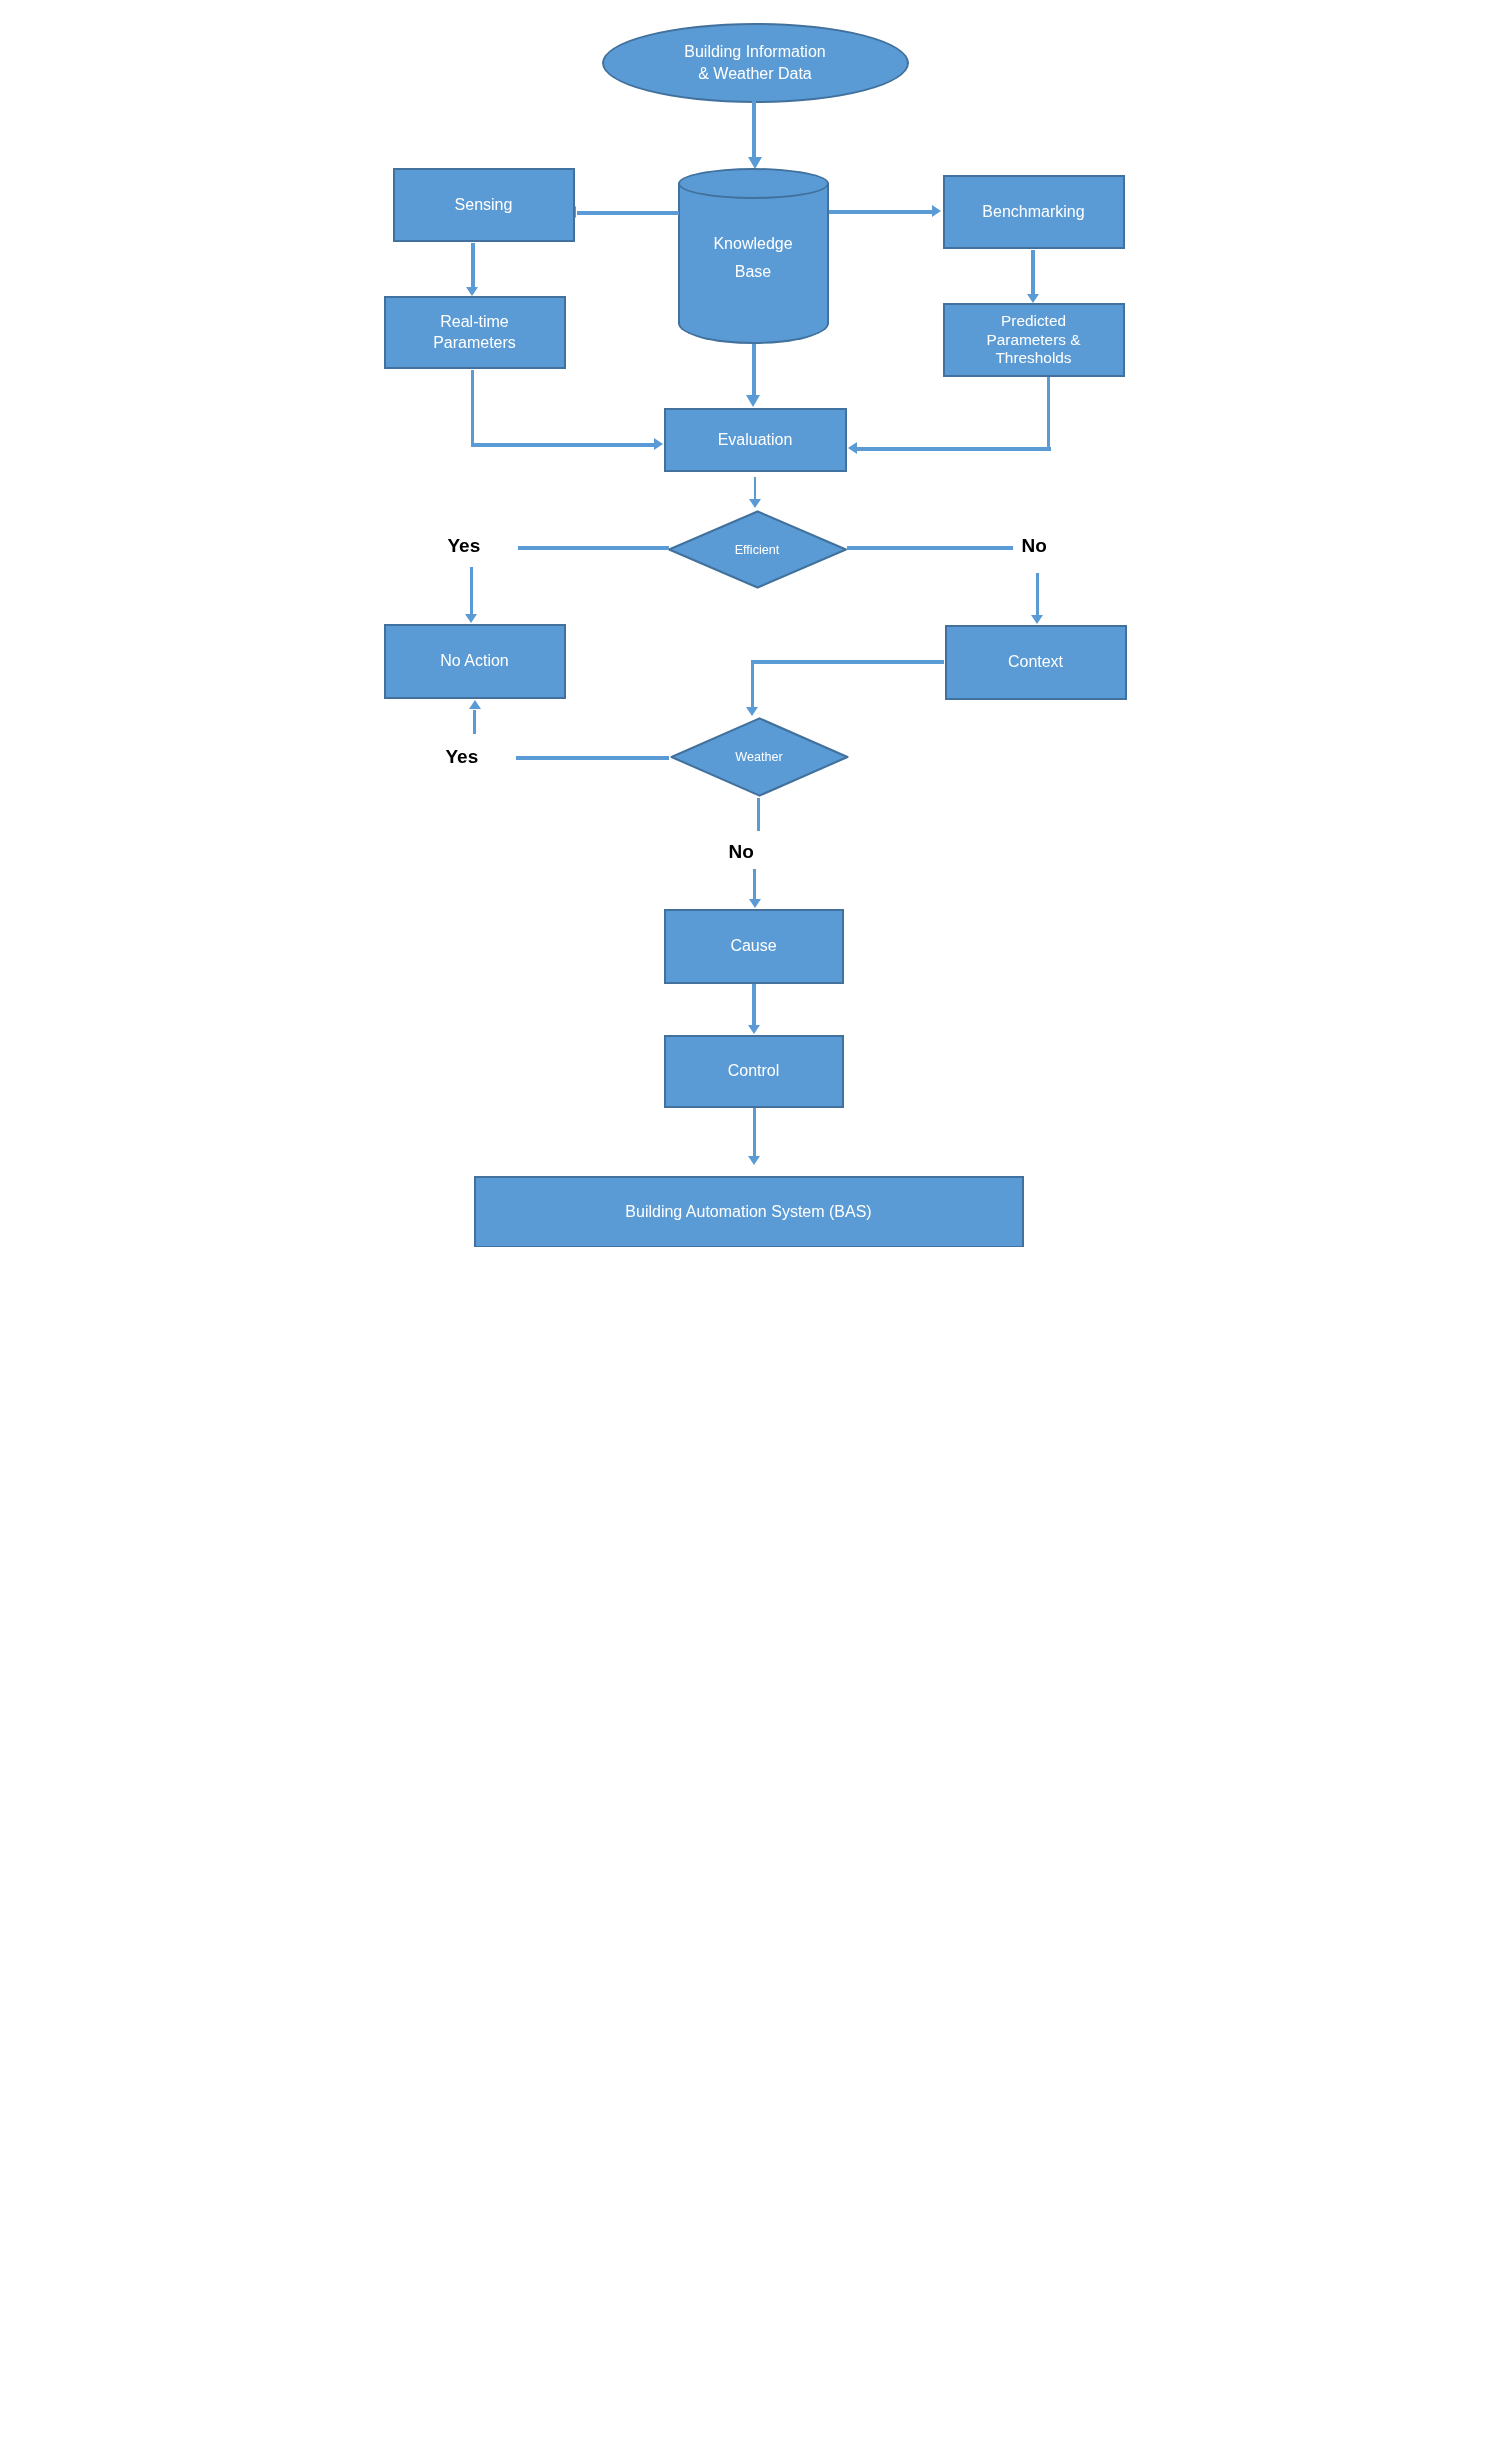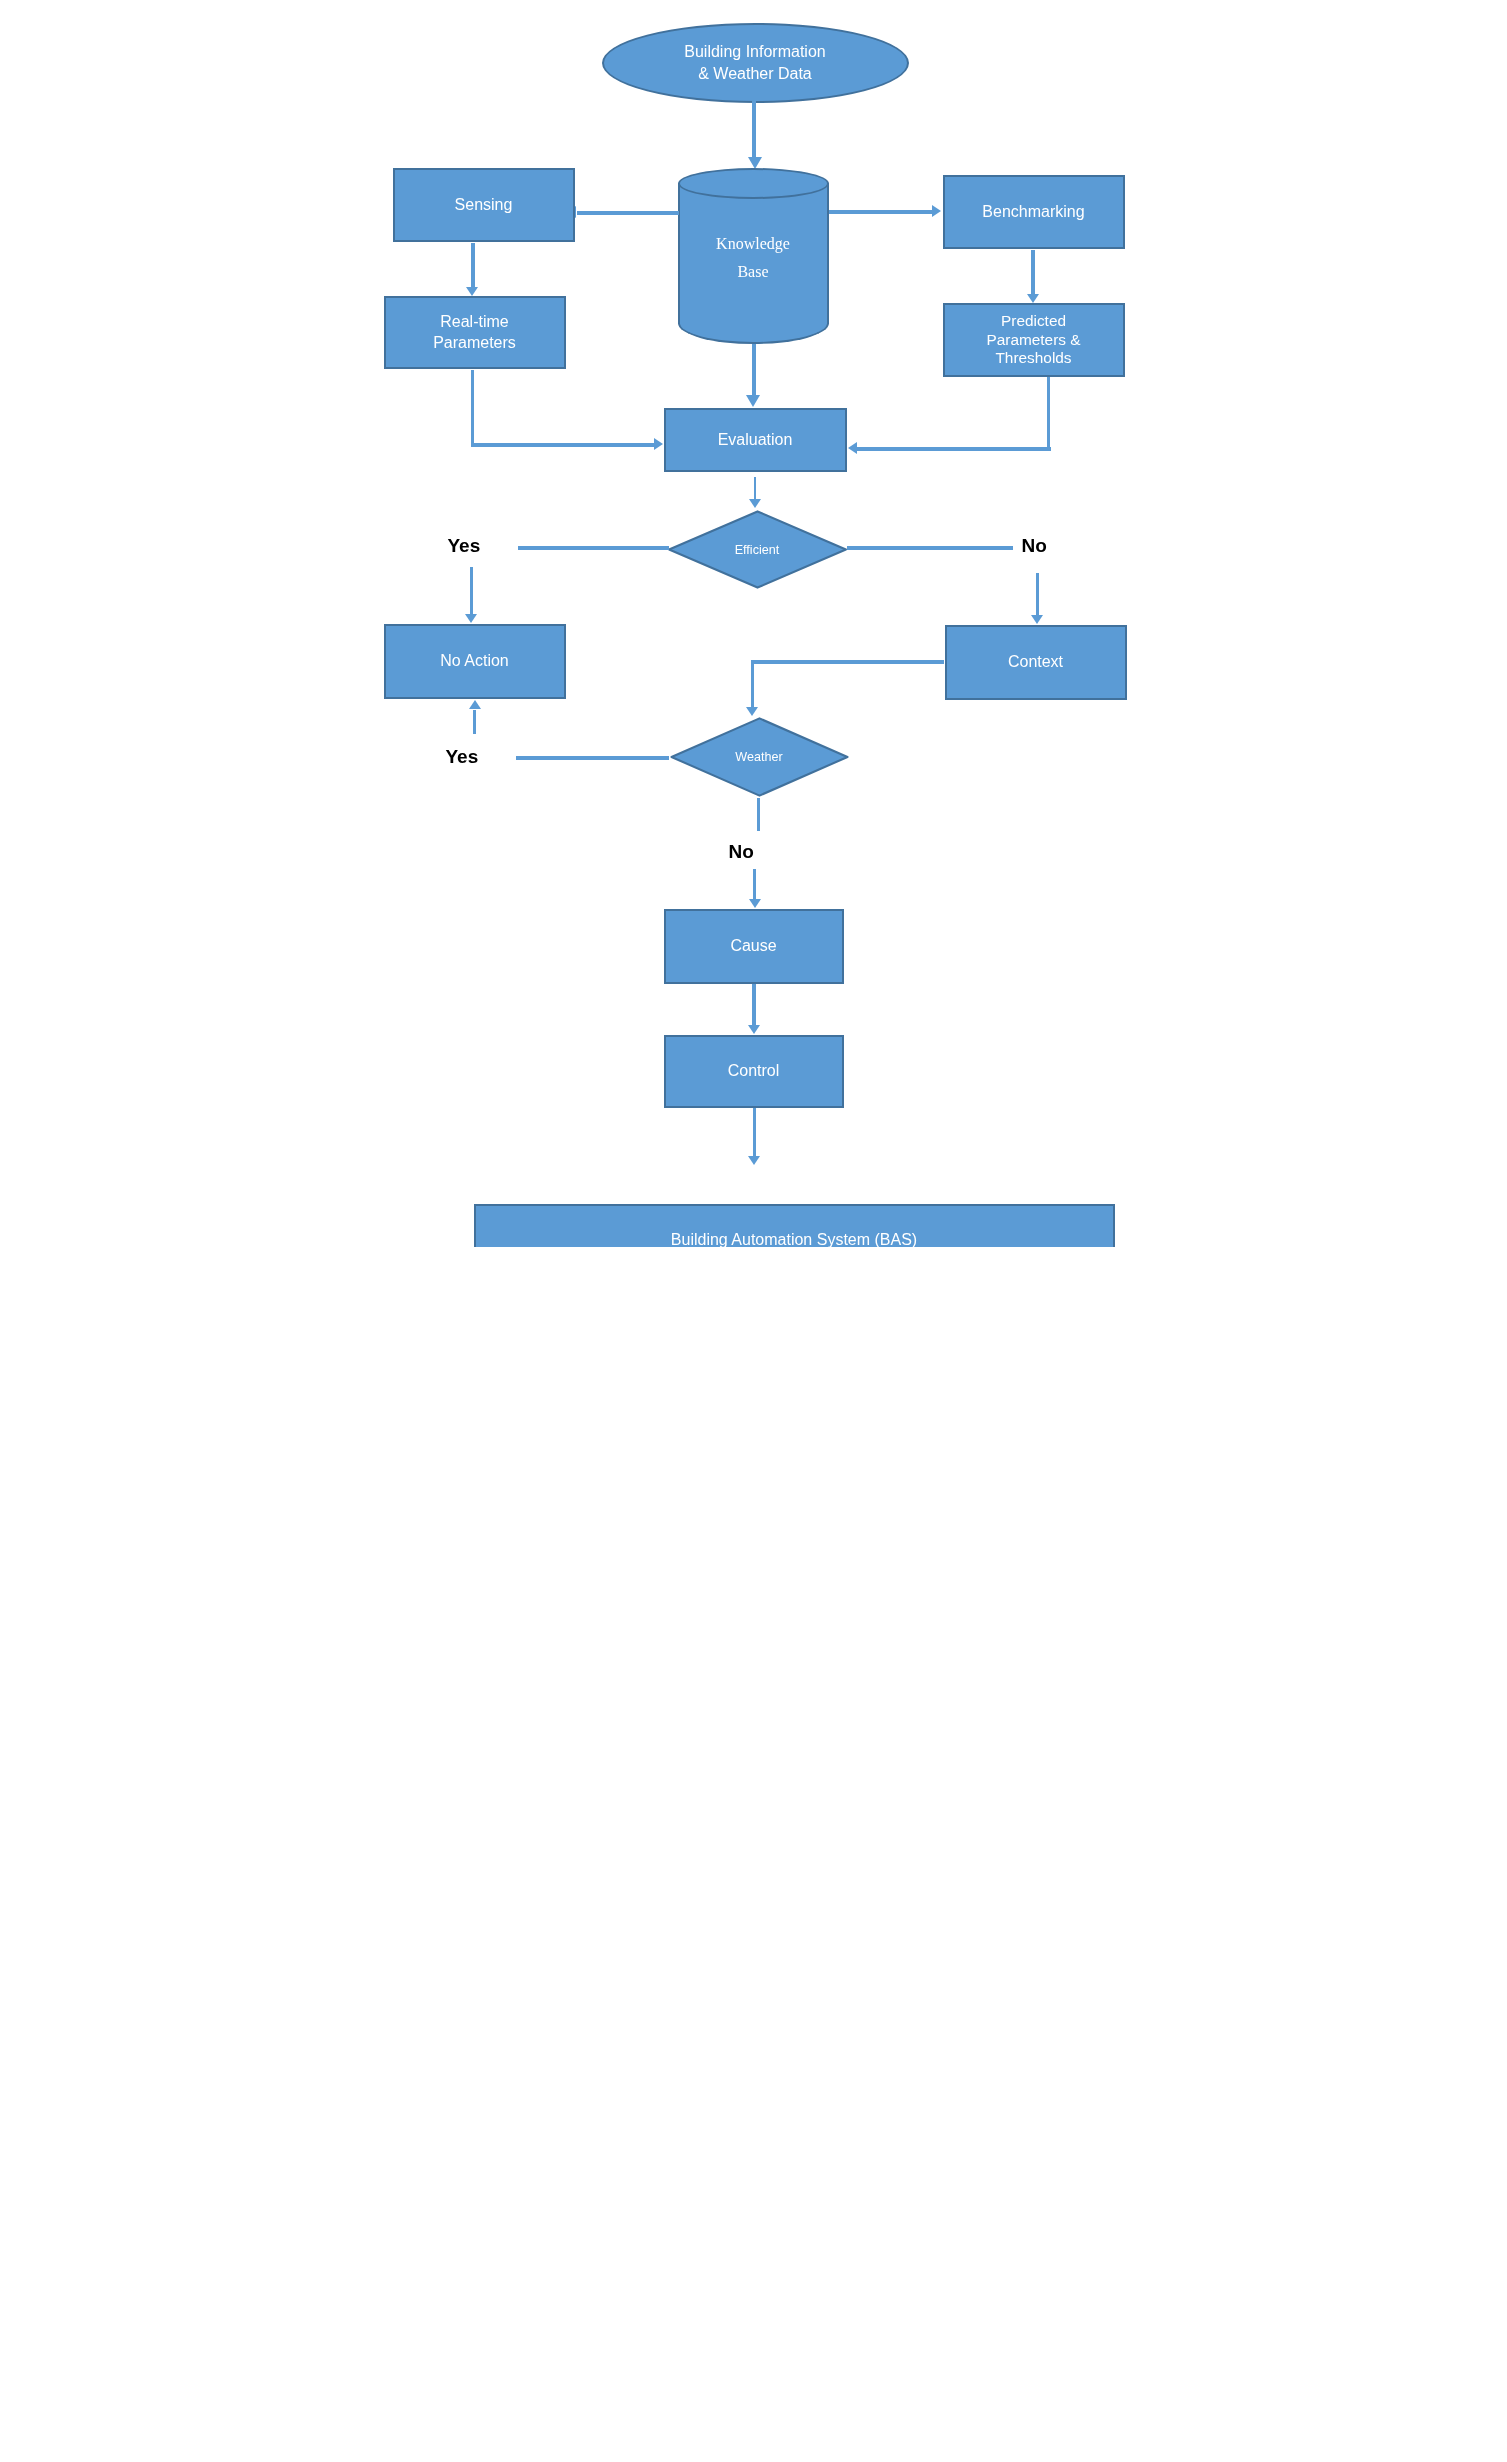--- a/index.html
+++ b/index.html
@@ -23,21 +23,21 @@
        border-radius:50%;display:flex;flex-direction:column;align-items:center;justify-content:center;
        text-align:center;color:var(--node-text);font-size:16px;line-height:21.7px;}
   .cyl{position:absolute;}
   .cyl-body{position:absolute;left:0;top:14.7px;width:100%;height:161px;background:var(--shape-fill);
        border:2.1px solid var(--shape-border);border-top:none;
        border-radius:0 0 76px 76px / 0 0 21px 21px;}
   .cyl-top{position:absolute;left:0;top:0;width:100%;height:31px;background:var(--shape-fill);
        border:2.1px solid var(--shape-border);border-radius:50%;}
   .cyl-text{position:absolute;left:0;top:62px;width:100%;text-align:center;color:var(--node-text);
        font-size:16px;line-height:28px;}
-  .cyl-text span{display:block;font-family:Liberation Serif, serif;}
+  .cyl-text span{display:block;}
   .diamond{position:absolute;text-align:center;}
   .diamond svg{display:block;}
   .diamond polygon{fill:var(--shape-fill);stroke:var(--shape-border);stroke-width:3;stroke-linejoin:round;}
   .dlbl{position:absolute;inset:0;display:flex;align-items:center;justify-content:center;
        color:var(--node-text);font-size:12.6px;}
 
   
   .shaft{position:absolute;background:var(--connector);}
   .head{position:absolute;width:0;height:0;}
   .h-down{border-left:6.3px solid transparent;border-right:6.3px solid transparent;border-top:9.8px solid var(--connector);}
@@ -177,18 +177,18 @@
   <div class="shaft" style="left:375px;top:968px;width:4.2px;height:41px"></div>
   <div class="head h-down" style="left:371px;top:1009px"></div>
 
   <div class="box" style="left:287px;top:1019px;width:180px;height:73px">
     <span>Control</span>
   </div>
 
   <div class="shaft" style="left:376px;top:1092px;width:3.5px;height:48px"></div>
   <div class="head h-down" style="left:371px;top:1140px"></div>
 
-  <div class="box" style="left:97px;top:1188px;width:641px;height:72px">
+  <div class="box" style="left:97px;top:1160px;width:550px;height:72px">
     <span>Building Automation System (BAS)</span>
   </div>
 
 </div>
 
 
 </body></html>

